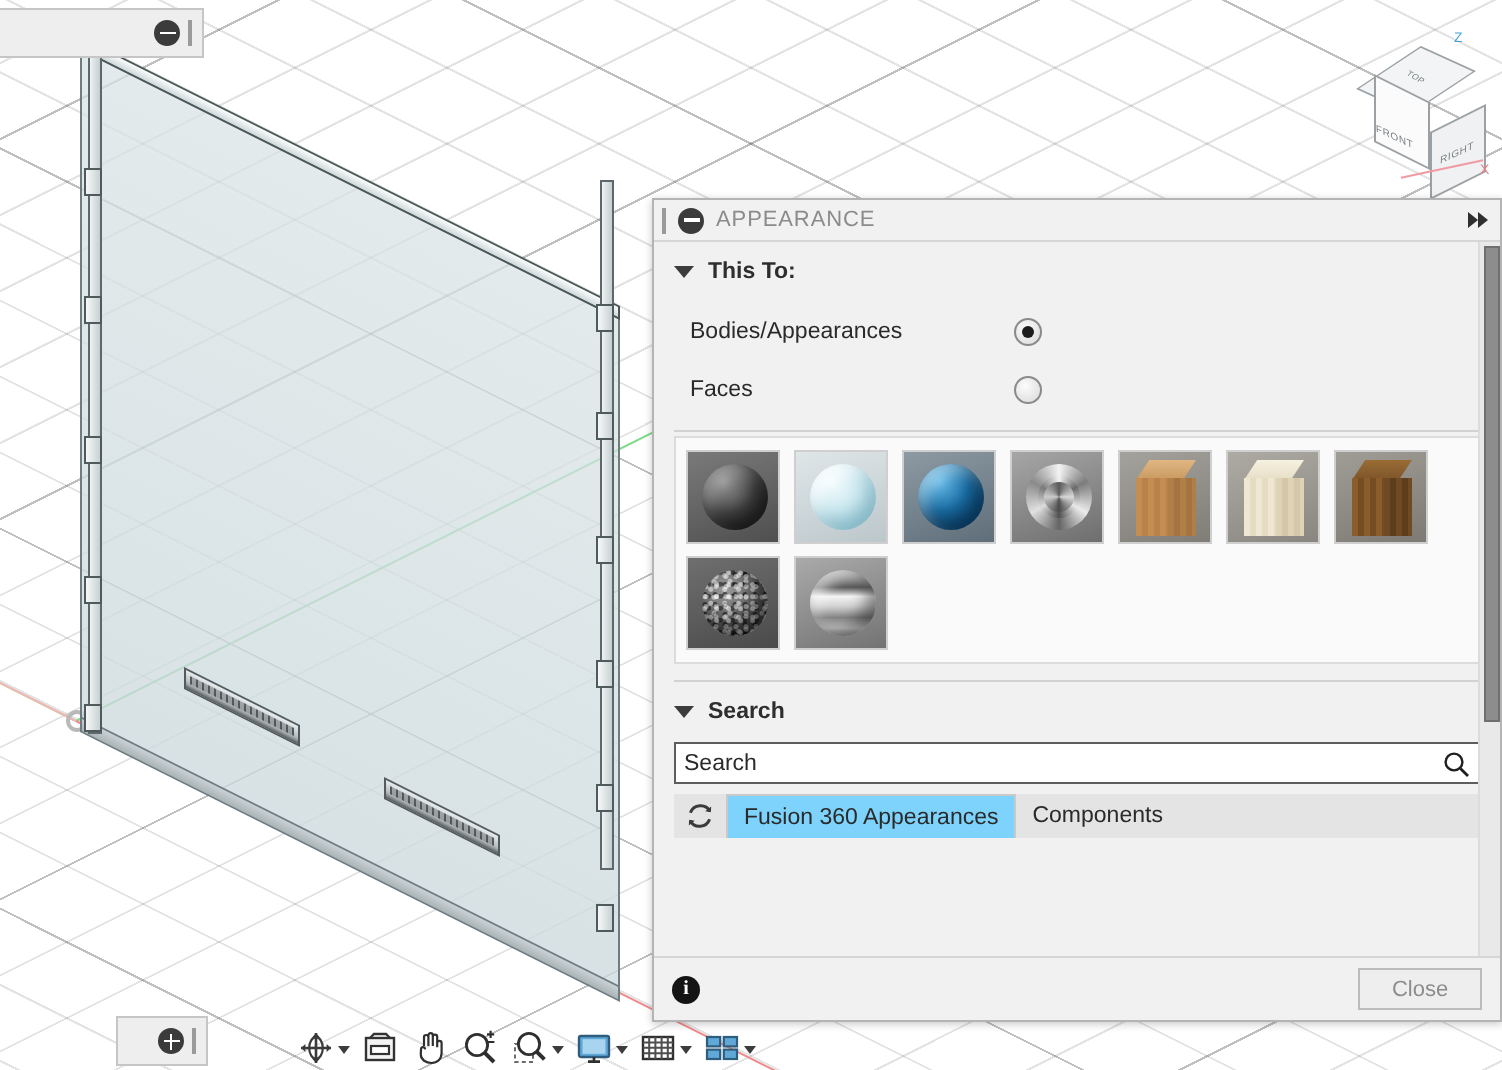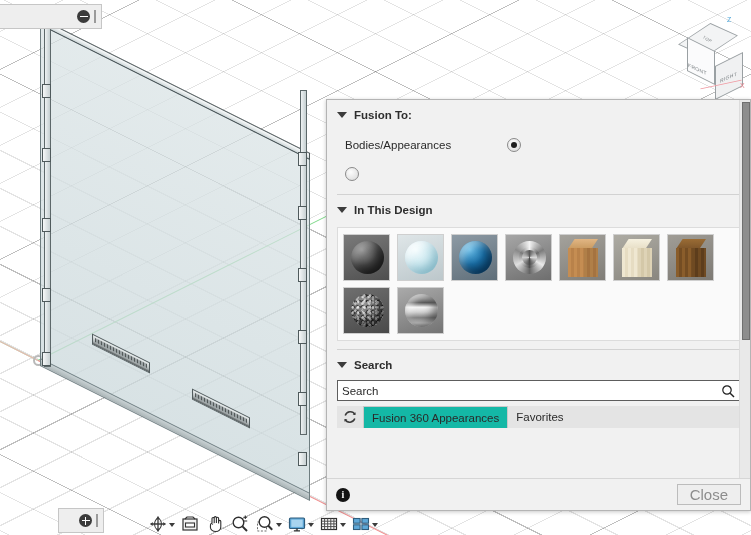--- a/index.html
+++ b/index.html
@@ -260,42 +260,42 @@
   #lib-tabs {
     display: flex; align-items: center;
     margin-top: 5px; height: 22px;
     background: #e4e4e4;
   }
   .lib-tab {
     display: flex; align-items: center; gap: 5px;
     height: 22px; padding: 0 8px; font-size: 11.5px; color: #2a2a2a;
     cursor: default;
   }
-  .lib-tab.active { background: #14b8a6; border: 1px solid #c9c9c9; border-bottom: none; }
+  .lib-tab.active { background: #7dd3fc; border: 1px solid #c9c9c9; border-bottom: none; }
   #refresh-btn {
     width: 26px; height: 22px; display: flex; align-items: center;
     justify-content: center; background: #e4e4e4;
   }
 
   #dlg-footer {
     height: 32px; flex: none;
     display: flex; align-items: center; justify-content: space-between;
     padding: 0 9px; background: #f1f1f1; border-top: 1px solid #d6d6d6;
   }
   #info-icon {
     width: 14px; height: 14px; border-radius: 50%;
     background: #141414; color: #fff; font-size: 10px; font-weight: bold;
     display: flex; align-items: center; justify-content: center;
     font-family: "Liberation Serif", serif;
   }
   #close-button {
     min-width: 62px; height: 21px; padding: 0 12px;
     background: #eeeeee; border: 1px solid #bcbcbc;
     font-family: "Liberation Sans", sans-serif;
-    font-size: 15px; color: #8c8c8c; cursor: default; margin-left: 39px;
+    font-size: 11px; color: #8c8c8c; cursor: default; margin-left: 39px;
   }
 
   
   #dlg-scrollbar {
     position: absolute; right: 0; top: 0; width: 11px; height: 100%;
     background: #e9e9e9; border-left: 1px solid #dcdcdc;
   }
   #dlg-scrollthumb {
     position: absolute; left: 2px; top: 2px; width: 8px; height: 238px;
     background: #8d8d8d; border: 1px solid #6f6f6f;
@@ -421,41 +421,47 @@
           <rect x="2.5" y="10.8" width="6.6" height="4.7" fill="#5fa8d8" stroke="#2f5d7d" stroke-width="1.1"></rect>
           <rect x="10.9" y="10.8" width="6.6" height="4.7" fill="#5fa8d8" stroke="#2f5d7d" stroke-width="1.1"></rect>
         </svg>
         <span class="caret-dn"></span>
       </div>
     </div>
   </div>
 
   <div id="appearance-dialog">
 
+    <div id="dlg-header">
+      <span class="grip"></span>
+      <span class="round-icon"></span>
+      <span id="dlg-title">APPEARANCE</span>
+      <span class="dbl-chevron">
+        <span class="chev"></span>
+          <span class="chev"></span>
+      </span>
+    </div>
 
     <div id="dlg-scrollarea">
       <div id="dlg-content">
 
         <div class="section-head">
           <span class="tri-dn"></span>
-          <span>Fusion To:</span>
+          <span>This To:</span>
         </div>
         <div class="row">
           <span class="row-label">Bodies/Appearances</span>
           <span class="radio on"></span>
         </div>
         <div class="row">
+          <span class="row-label">Faces</span>
           <span class="radio"></span>
         </div>
         <div class="divider"></div>
 
-        <div class="section-head">
-          <span class="tri-dn"></span>
-          <span>In This Design</span>
-        </div>
 
         <div id="swatch-panel">
           <div class="swatch-row">
 
             <div class="swatch" style="background:linear-gradient(160deg,#7a7a7a,#4f4f4f);">
               <span class="sphere" style="background:radial-gradient(circle at 33% 27%,#8f8f8f 2%,#4a4a4a 48%,#2a2a2a 100%);
                        box-shadow:inset -5px -6px 9px rgba(0,0,0,.55), inset 5px 5px 7px rgba(255,255,255,.22);"></span>
             </div>
 
             <div class="swatch" style="background:linear-gradient(160deg,#dfe6e8,#bcc7cb);">
@@ -550,21 +556,21 @@
               <svg width="16" height="16" viewBox="0 0 16 16">
                 <path d="M13 5.6A5.4 5.4 0 0 0 3.2 6.4" fill="none" stroke="#3b3b3b" stroke-width="1.5"></path>
                 <path d="M3 10.4a5.4 5.4 0 0 0 9.8-.8" fill="none" stroke="#3b3b3b" stroke-width="1.5"></path>
                 <path d="M13.6 3.2l-.2 2.9-2.8-.5zM2.4 12.8l.2-2.9 2.8.5z" fill="#3b3b3b"></path>
               </svg>
             </div>
             <div class="lib-tab active">
               <span>Fusion 360 Appearances</span>
             </div>
             <div class="lib-tab">
-              <span>Favorites</span>
+              <span>Components</span>
             </div>
           </div>
         </div>
 
       </div>
 
       <div id="dlg-scrollbar">
         <div id="dlg-scrollthumb"></div>
       </div>
     </div>

